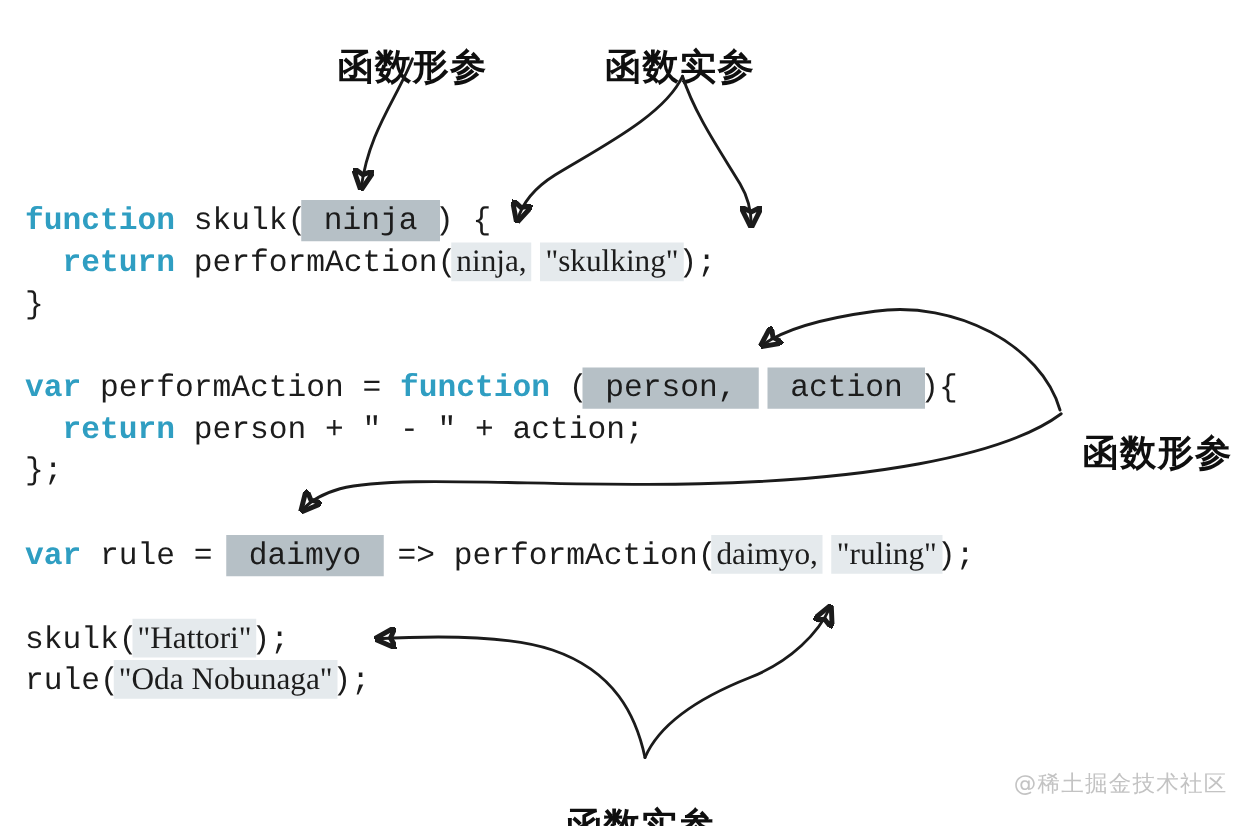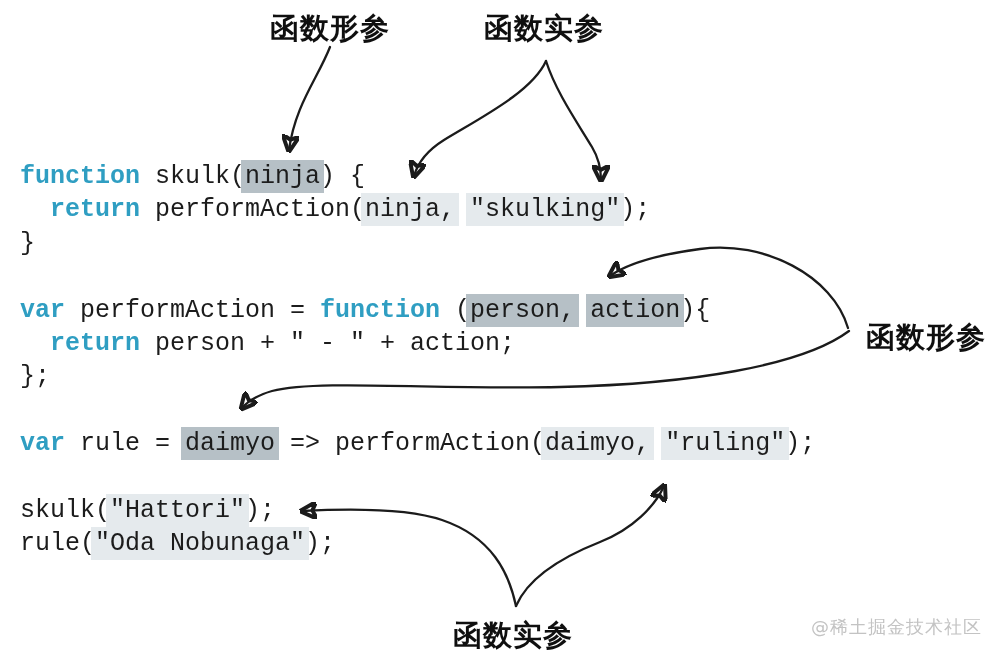--- a/index.html
+++ b/index.html
@@ -26,30 +26,31 @@
     left:20px;top:160px;
     font-family:"Liberation Mono","DejaVu Sans Mono",monospace;
     font-size:25px;
     line-height:33.4px;
     color:var(--code);
     white-space:pre;
   }
   .code-line{height:33.4px;white-space:pre;}
   .code-line span{white-space:pre;}
   .kw{color:var(--kw);font-weight:bold;}
-  .hl-param{background:var(--hl-param);padding:2px 4px;margin:16px -4px;}
-  .hl-arg{background:var(--hl-arg);padding:2px 4px;margin:0 -4px;}
+  .hl-param{background:var(--hl-param);padding:2px 18px;margin:16px -4px;}
+  .hl-arg{background:var(--hl-arg);padding:2px 4px;margin:0 -4px;font-family:Liberation Serif, serif;}
   .zh-label{
     position:absolute;
     font-size:29px;
     font-weight:700;
     color:var(--label);
     letter-spacing:1px;
     white-space:nowrap;
     font-family:"DejaVu Sans",sans-serif;
+    margin-top:25px;
   }
   .lbl-top-param{left:270px;top:9px;}
   .lbl-top-arg{left:484px;top:9px;}
   .lbl-right-param{left:866px;top:318px;}
   .lbl-bottom-arg{left:453px;top:616px;}
   .watermark{
     position:absolute;
     right:18px;top:615px;
     font-size:18px;
     color:var(--watermark);

